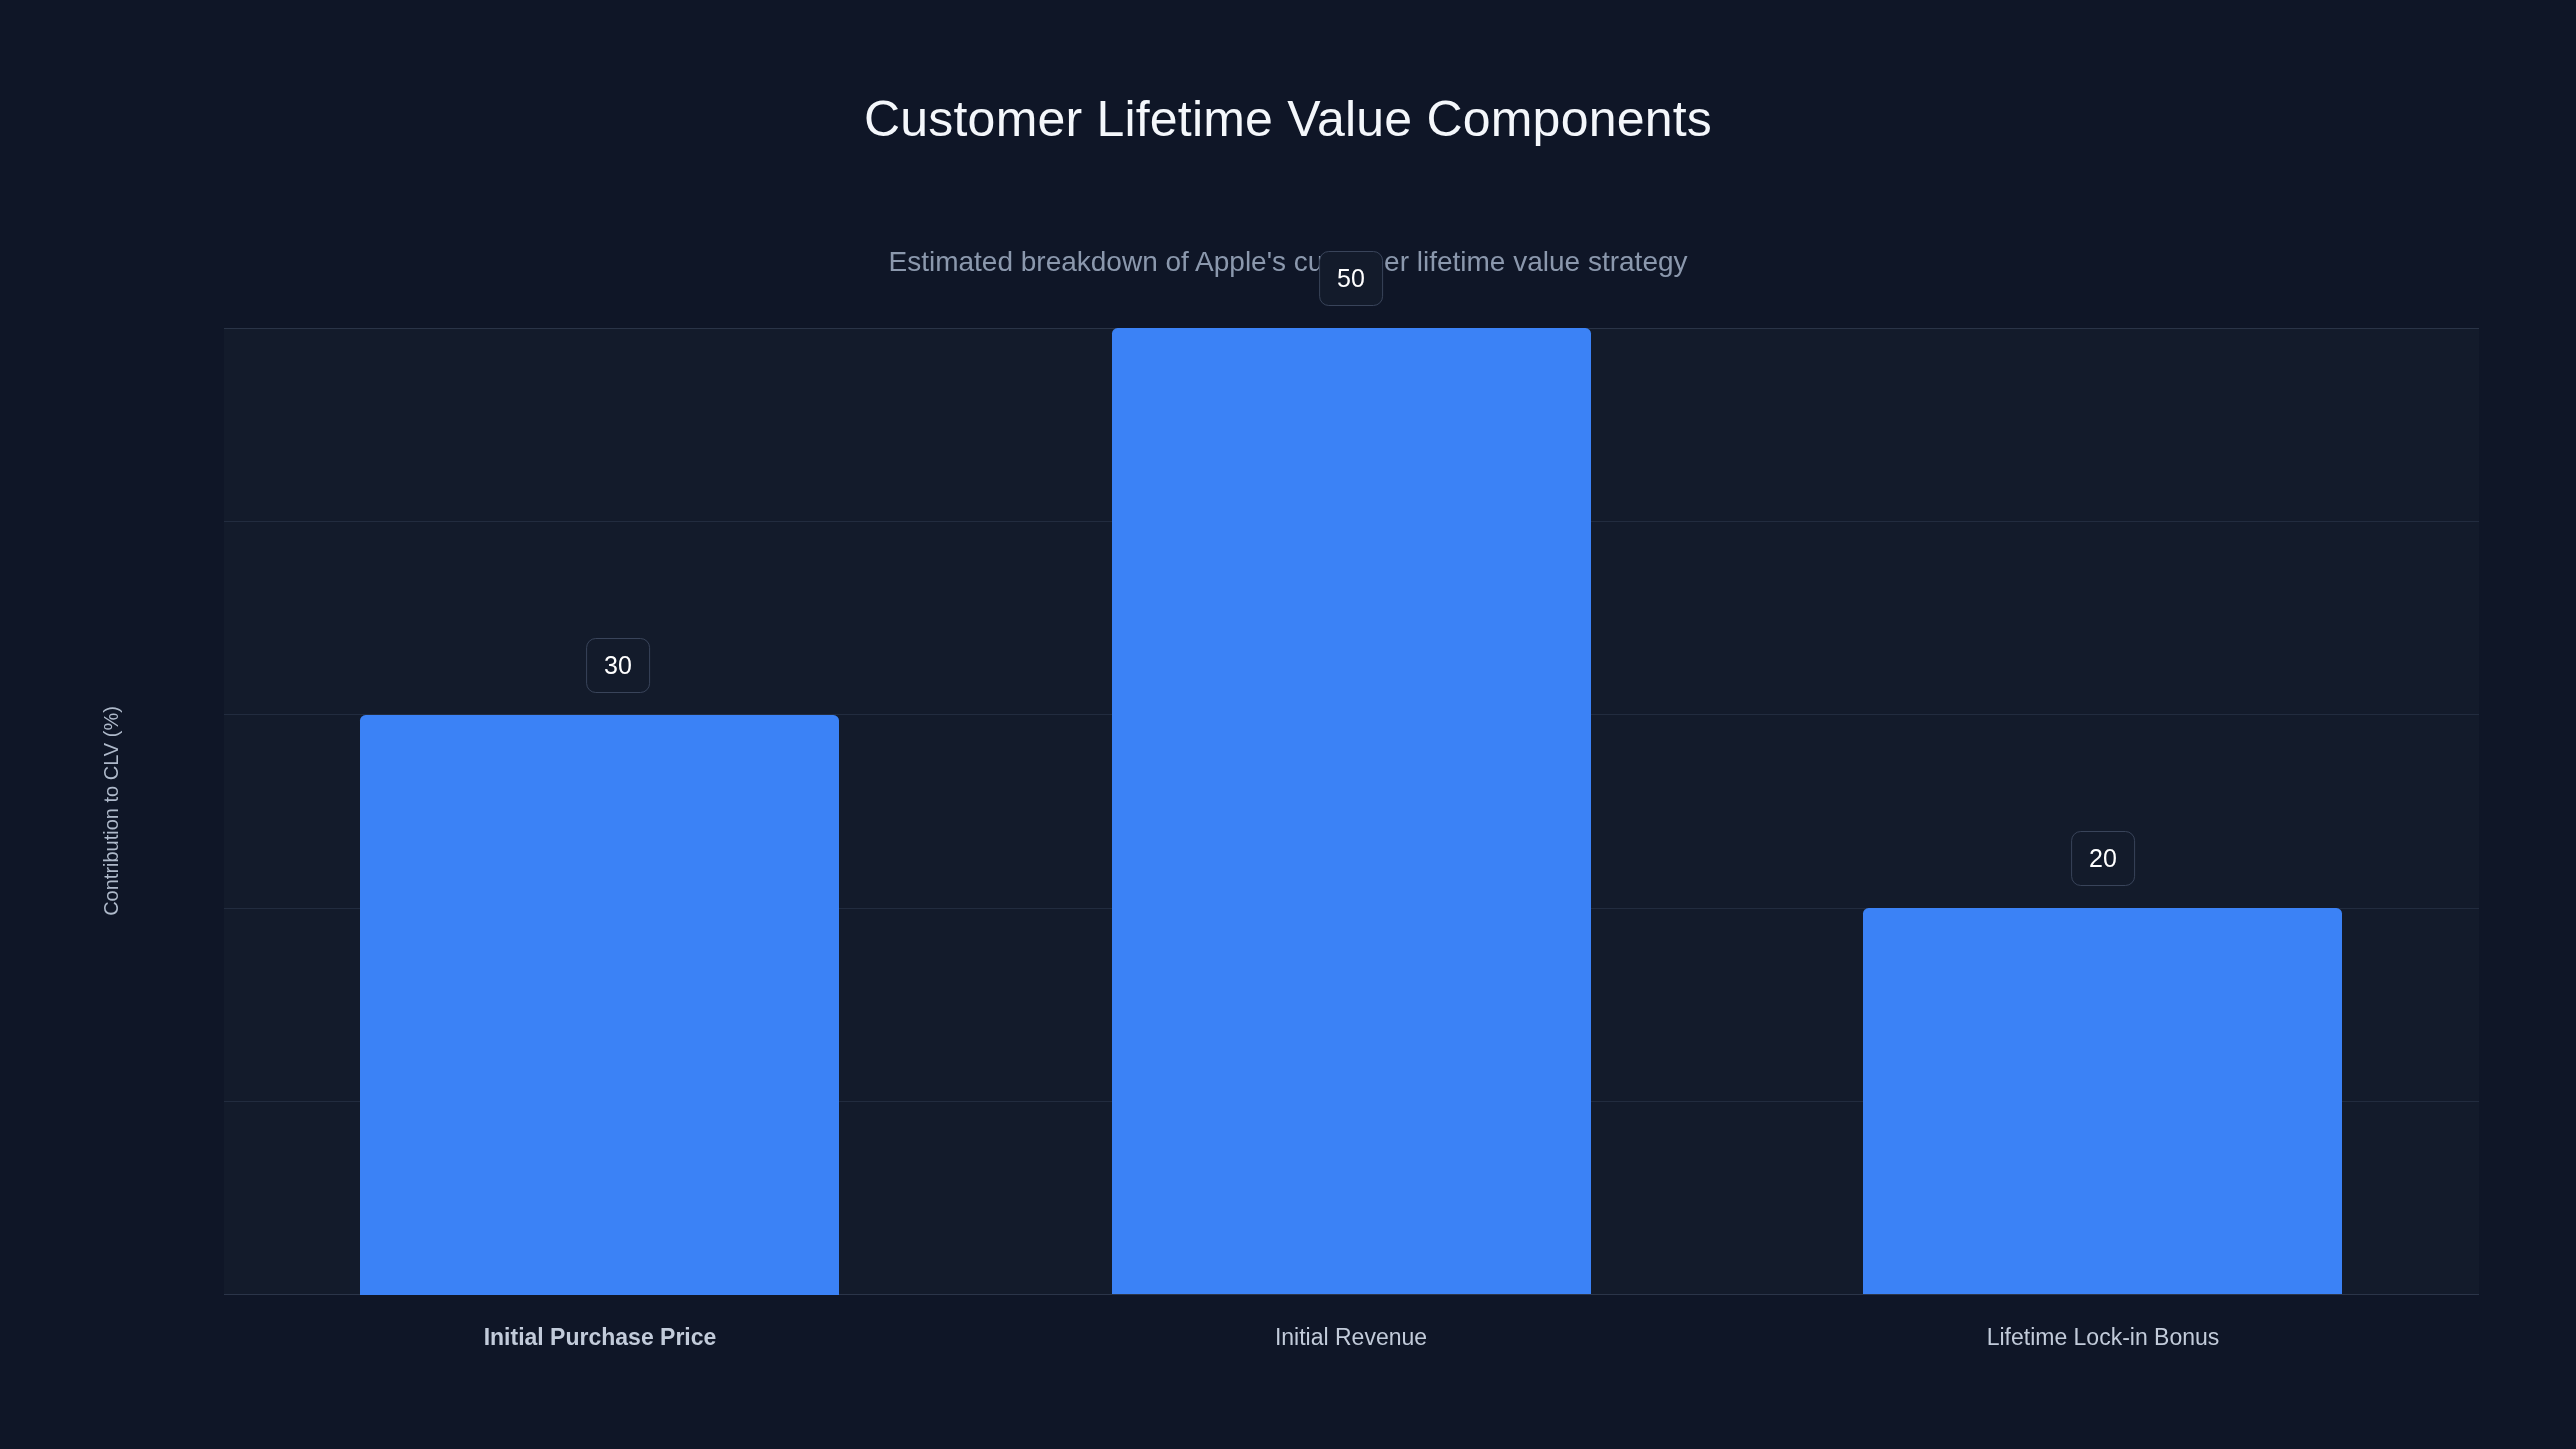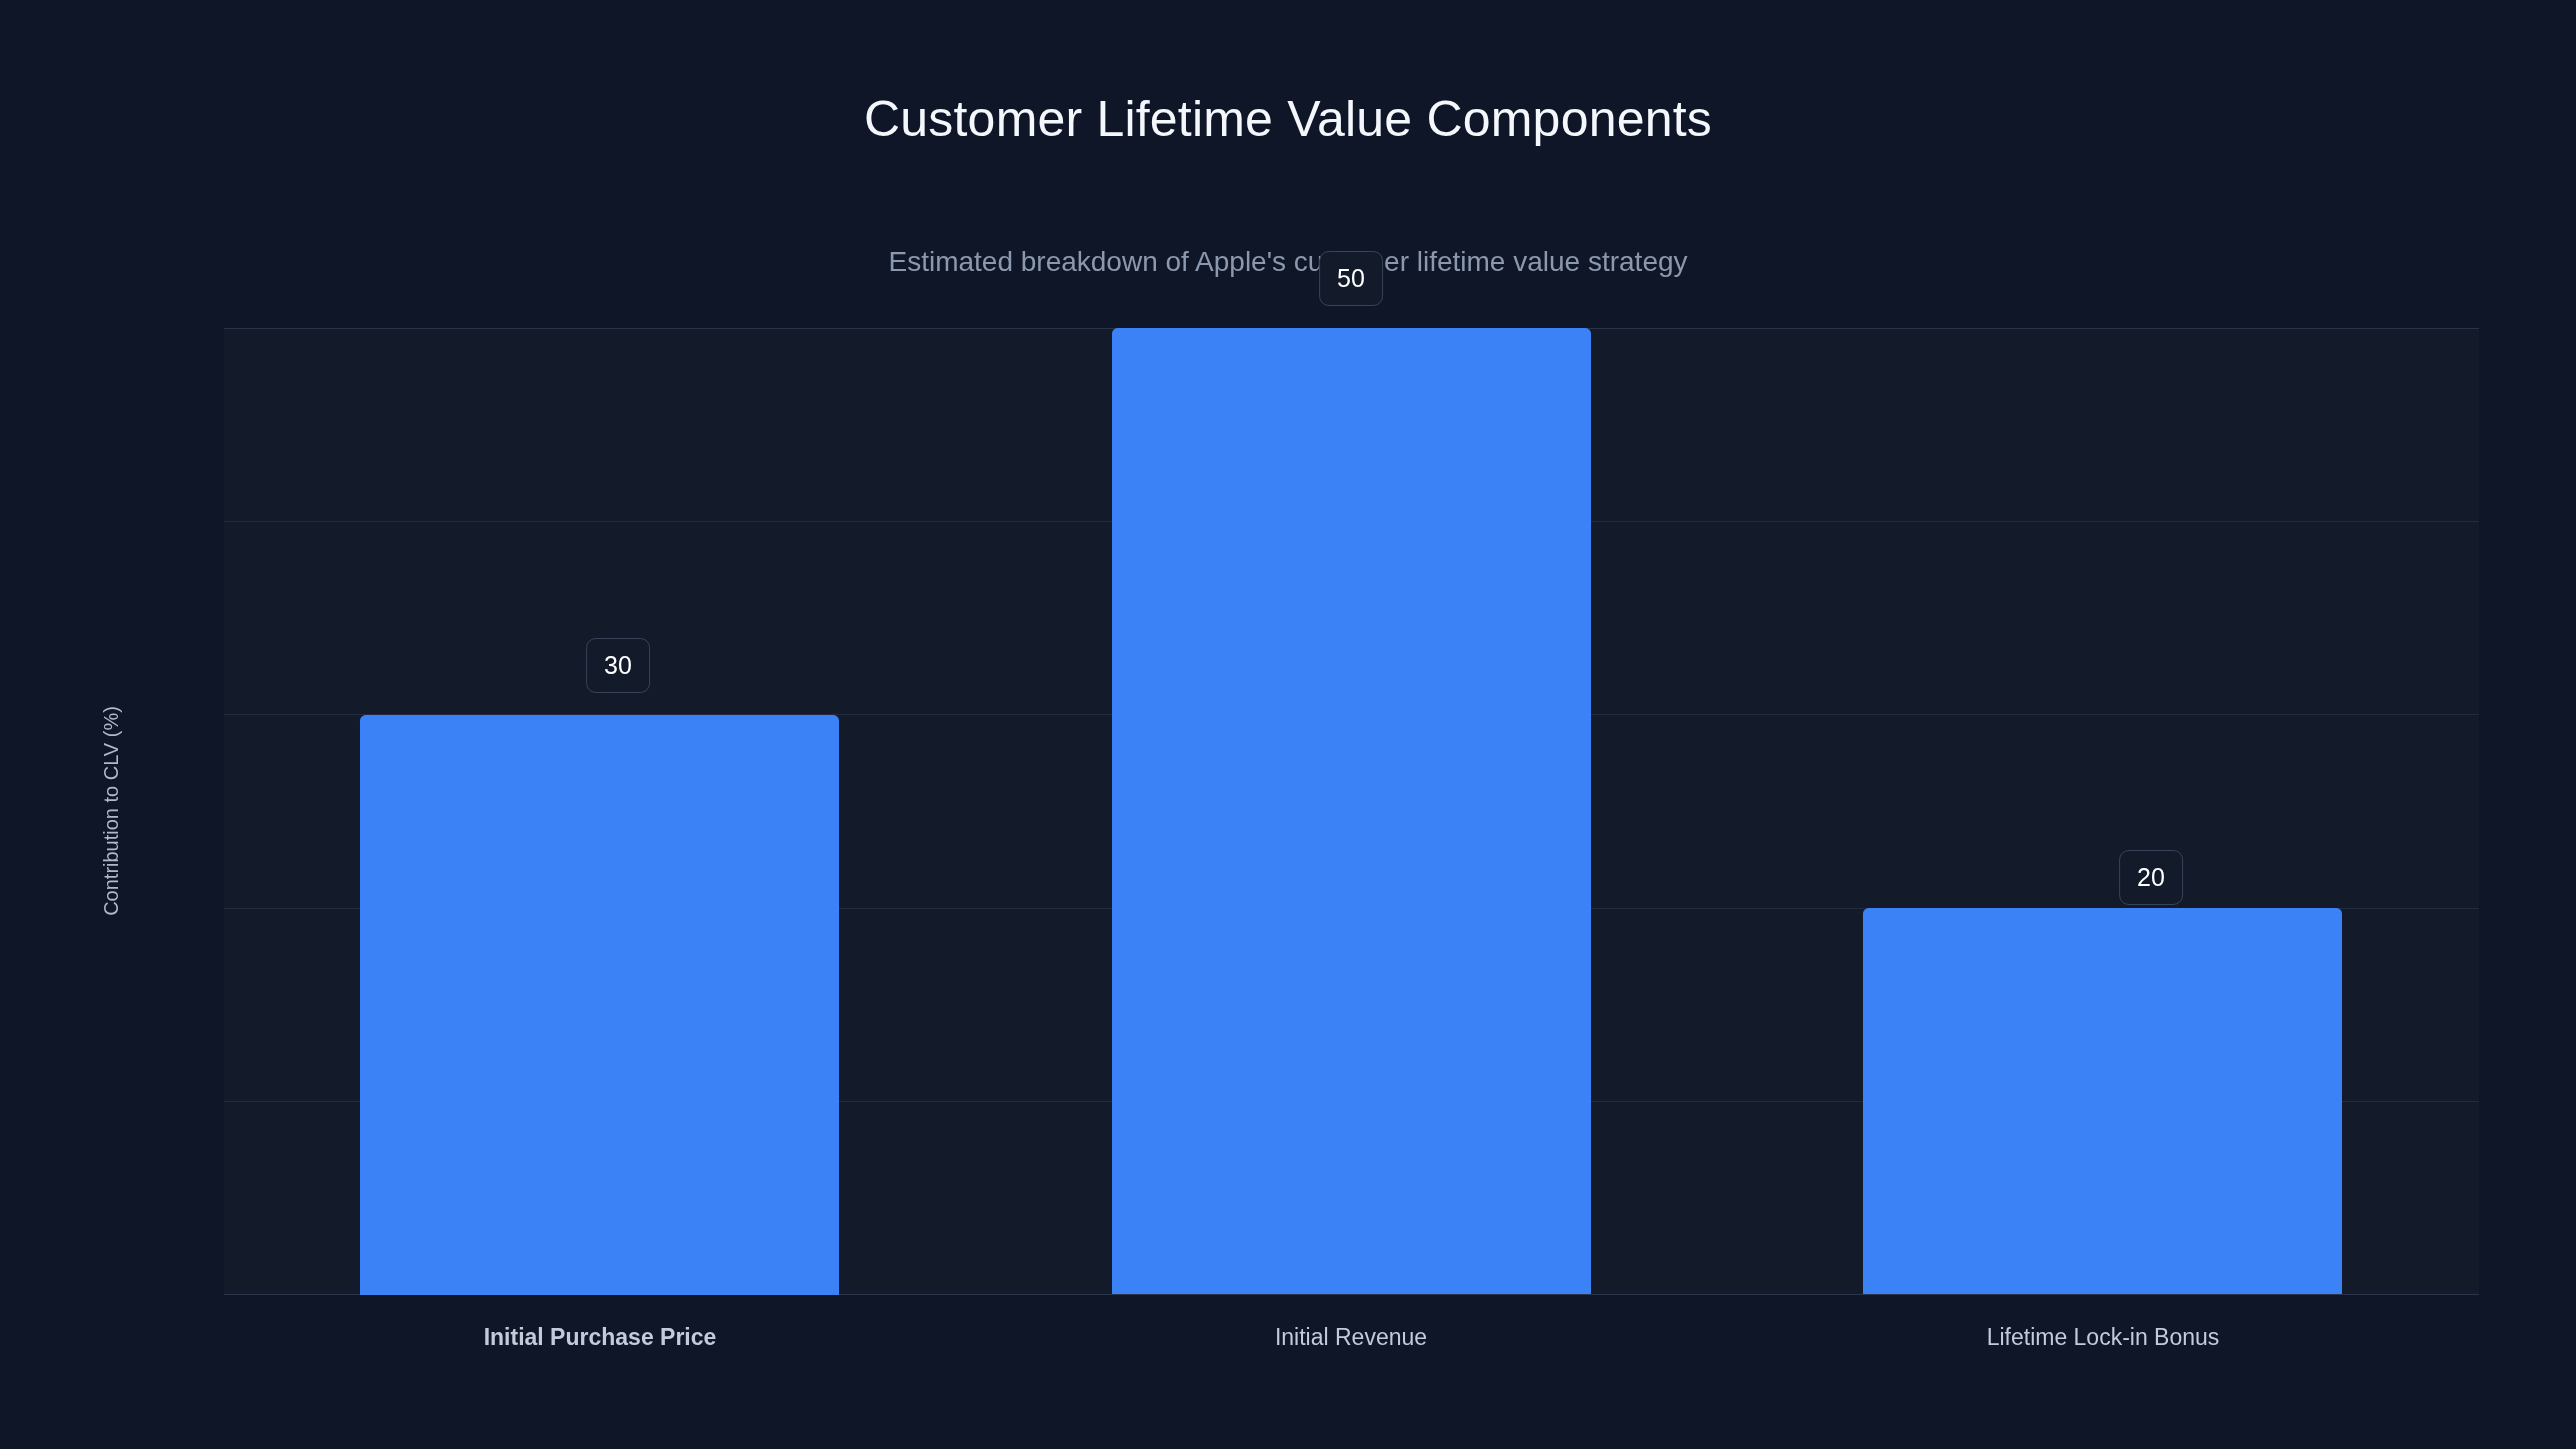--- a/index.html
+++ b/index.html
@@ -94,18 +94,18 @@
     </div>
 
   <div id="overlay">
       <div class="bar" style="left: 360px; top: 715px; width: 479px; height: 580px; background: rgb(59, 130, 246);"></div>
       <div class="value-label" style="left: 600px; top: 638px; margin-left: 18px;">30</div>
       <div class="x-tick-label" style="left: 600px; font-weight: bold;">Initial Purchase Price</div>
       <div class="bar" style="left: 1112px; top: 328px; width: 479px; height: 966px; background: rgb(59, 130, 246);"></div>
       <div class="value-label" style="left: 1351px; top: 251px;">50</div>
       <div class="x-tick-label" style="left: 1351px;">Initial Revenue</div>
       <div class="bar" style="left: 1863px; top: 908px; width: 479px; height: 386px; background: rgb(59, 130, 246);"></div>
-      <div class="value-label" style="left: 2103px; top: 850px; margin-left: 48px;">20</div>
+      <div class="value-label" style="left: 2103px; top: 831px;">20</div>
       <div class="x-tick-label" style="left: 2103px;">Lifetime Lock-in Bonus</div>
     </div>
 
 </div>
 
 
 </body></html>

